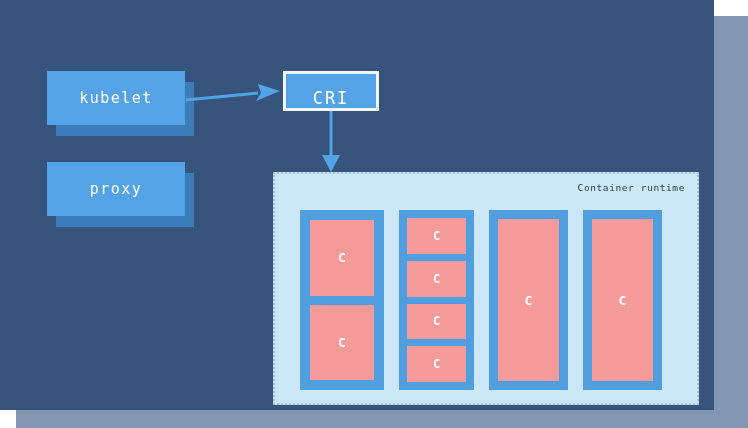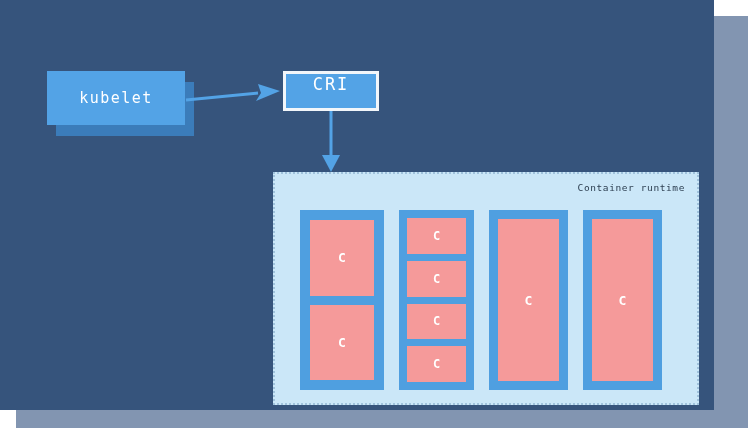--- a/index.html
+++ b/index.html
@@ -92,21 +92,21 @@
   #cri-box {
     position: absolute;
     left: 283px;
     top: 71px;
     width: 96px;
     height: 40px;
     background: #53a3e6;
     border: 3px solid #f2f6fa;
     box-sizing: border-box;
     display: flex;
-    align-items: flex-start;
+    align-items: flex-end;
     justify-content: center;
   }
   #cri-box .label {
     color: #ffffff;
     font-size: 17px;
     letter-spacing: 2px;
     font-family: "DejaVu Sans Mono", "Liberation Mono", monospace;
   }
 
   
@@ -186,20 +186,26 @@
   <div class="node-panel">
 
 
     <div class="svc" id="svc-kubelet">
       <div class="shadow"></div>
       <div class="face">
         <span class="label">kubelet</span>
       </div>
     </div>
 
+    <div class="svc" id="svc-proxy">
+      <div class="shadow"></div>
+      <div class="face">
+        <span class="label">proxy</span>
+      </div>
+    </div>
 
     <div id="cri-box">
       <span class="label">CRI</span>
     </div>
 
     <svg class="arrow-svg" viewBox="0 0 748 428" xmlns="http://www.w3.org/2000/svg">
 
       <g>
         <path d="M 186 100 L 258 93" stroke="#53a3e6" stroke-width="3" fill="none"></path>
         <path d="M 280 91 L 258 84 L 261 93 L 256 101 Z" fill="#53a3e6"></path>

